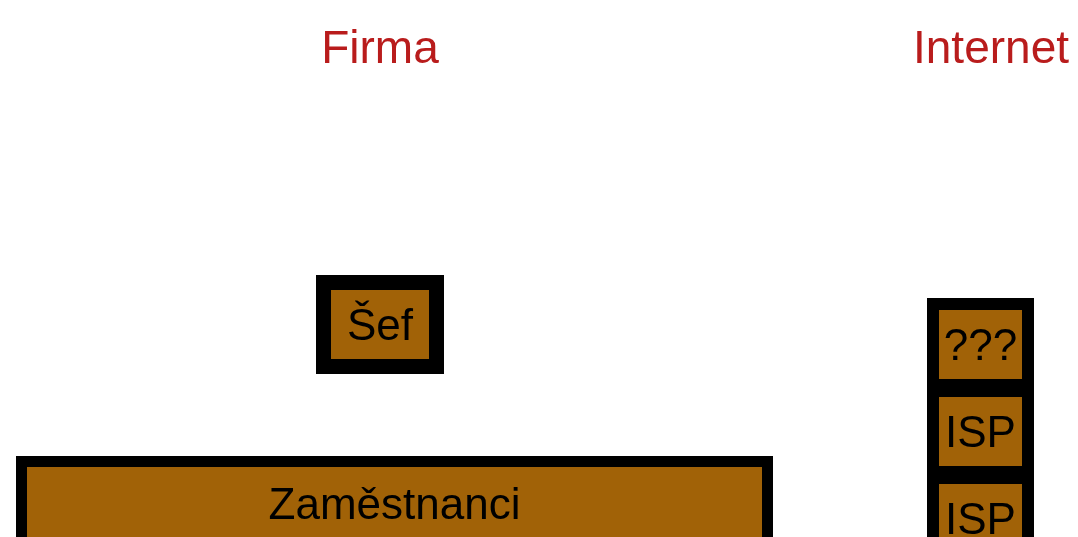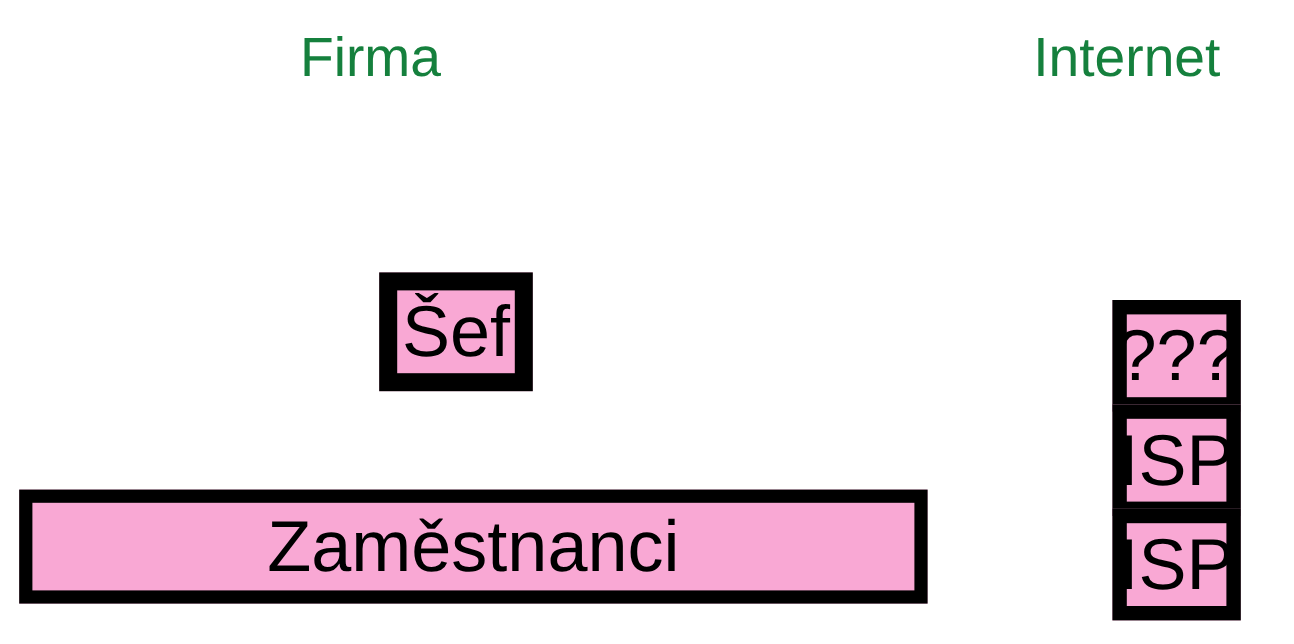--- a/index.html
+++ b/index.html
@@ -13,41 +13,43 @@
     height: 537px;
     background: #ffffff;
     color: #000000;
     font-family: "Liberation Sans", sans-serif;
     overflow: hidden;
   }
   .title {
     position: absolute;
     top: 22px;
     width: 260px;
+    text-align: center;
     font-size: 46px;
     line-height: 1.1;
     white-space: nowrap;
-    color: #15803d;
+    color: #b91c1c;
   }
   .title-firma { left: 250px; }
   .title-internet { left: 861px; }
 
   .box {
     position: absolute;
-    background: #f9a8d4;
+    background: #a16207;
     border-style: solid;
     border-color: #000000;
     box-sizing: border-box;
     display: flex;
     align-items: center;
     justify-content: center;
-    font-size: 60px;
+    font-size: 44px;
     line-height: 1;
     white-space: nowrap;
     color: #000000;
+    margin-top: 48px;
   }
   
   .box-boss {
     left: 316px; top: 227px;
     width: 128px; height: 99px;
     border-width: 15px;
   }
   .box-top-employees {
     left: 139px; top: 312px;
     width: 474px; height: 100px;

